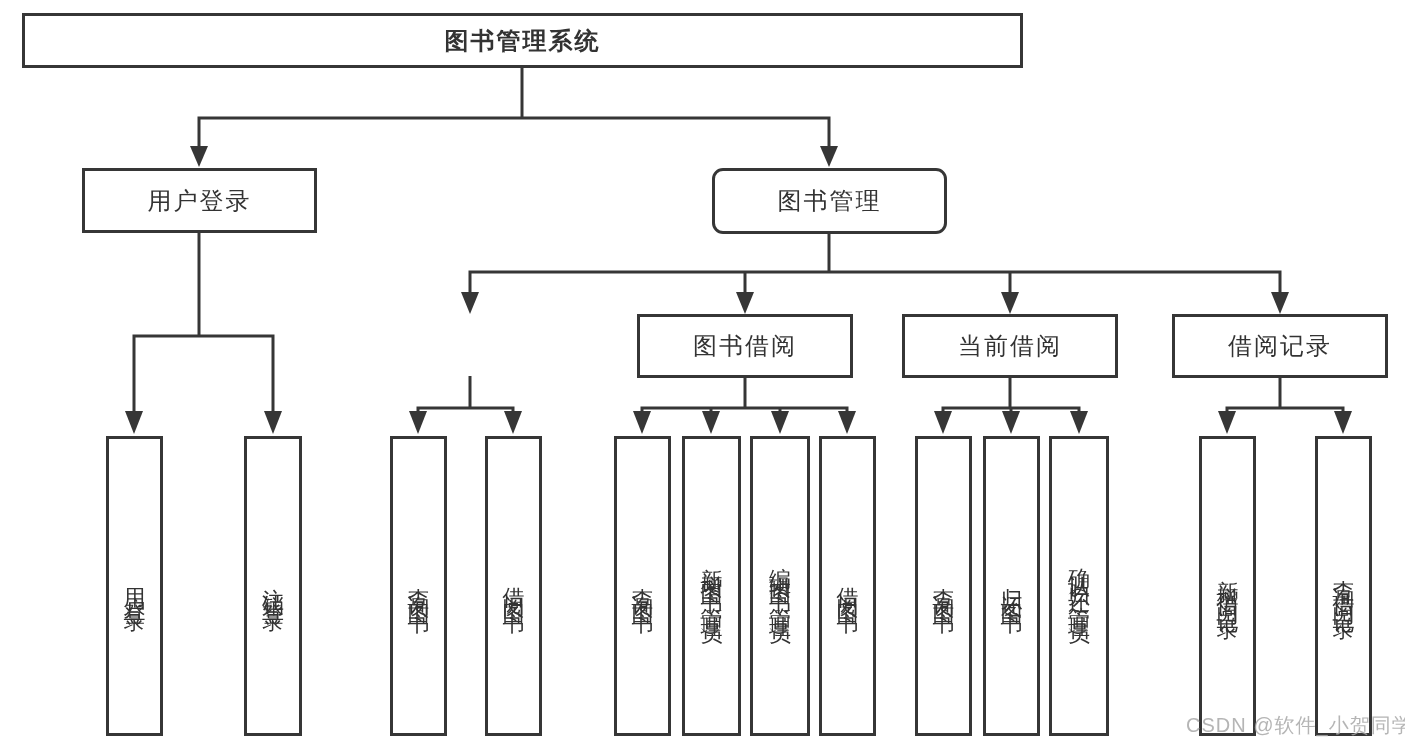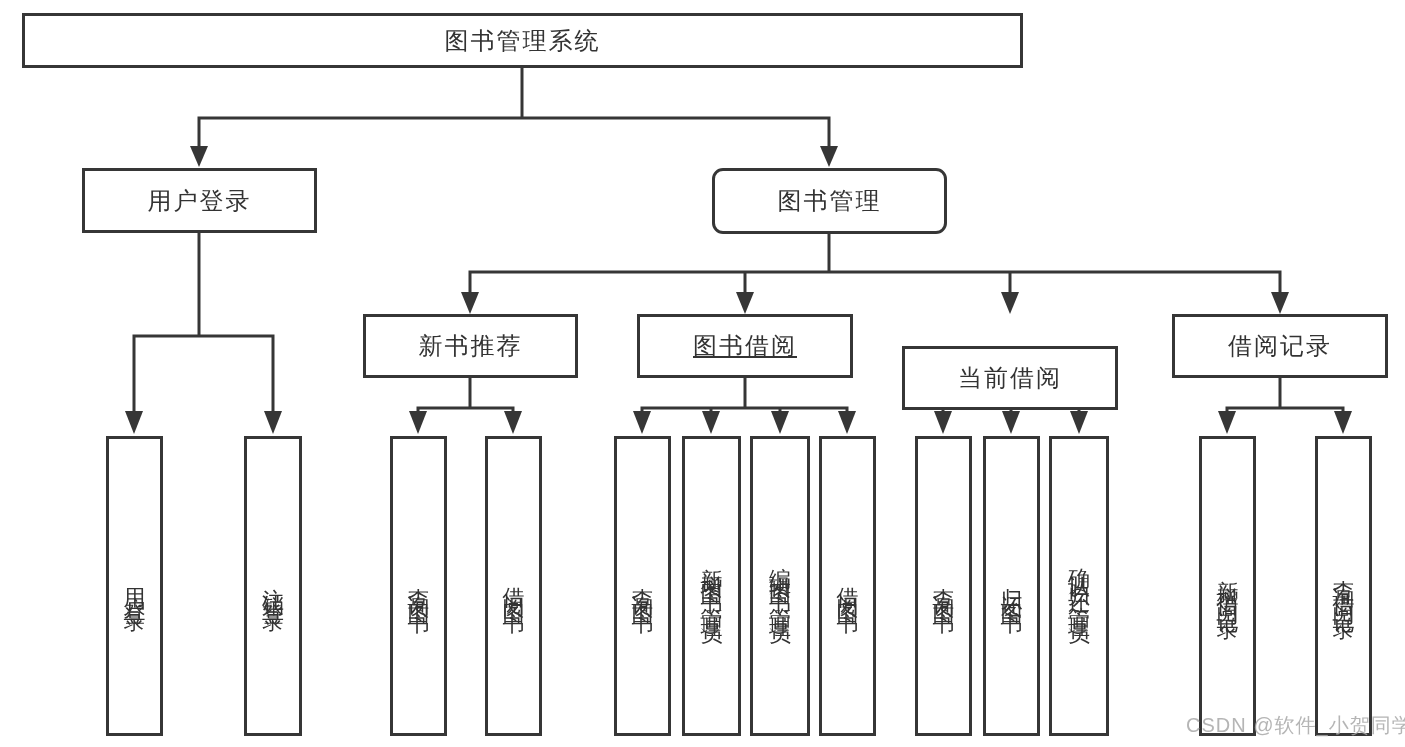--- a/index.html
+++ b/index.html
@@ -77,38 +77,35 @@
       <polygon points="771,411 789,411 780,434"></polygon>
       <polygon points="838,411 856,411 847,434"></polygon>
       <polygon points="934,411 952,411 943,434"></polygon>
       <polygon points="1002,411 1020,411 1011,434"></polygon>
       <polygon points="1070,411 1088,411 1079,434"></polygon>
       <polygon points="1218,411 1236,411 1227,434"></polygon>
       <polygon points="1334,411 1352,411 1343,434"></polygon>
     </g>
   </svg>
 
-  <div class="box hbox" style="left:22px;top:13px;width:1001px;height:55px;">
+  <div class="box hbox" style="left:22px;top:13px;width:1001px;height:55px;font-weight:bold;">
     <span>图书管理系统</span>
   </div>
 
   <div class="box hbox" style="left:82px;top:168px;width:235px;height:65px;">
     <span>用户登录</span>
   </div>
   <div class="box hbox" style="left:712px;top:168px;width:235px;height:66px;border-radius:11px;">
     <span>图书管理</span>
   </div>
 
-  <div class="box hbox" style="left:363px;top:314px;width:215px;height:64px;">
-    <span>新书推荐</span>
-  </div>
-  <div class="box hbox" style="left:637px;top:314px;width:216px;height:64px;text-decoration:underline;">
+  <div class="box hbox" style="left:637px;top:314px;width:216px;height:64px;">
     <span>图书借阅</span>
   </div>
-  <div class="box hbox" style="left:902px;top:314px;width:216px;height:64px;margin-top:32px;">
+  <div class="box hbox" style="left:902px;top:314px;width:216px;height:64px;">
     <span>当前借阅</span>
   </div>
   <div class="box hbox" style="left:1172px;top:314px;width:216px;height:64px;">
     <span>借阅记录</span>
   </div>
 
   <div class="box vbox" style="left:106px;top:436px;width:57px;height:300px;">
     <span>用户登录</span>
   </div>
   <div class="box vbox" style="left:244px;top:436px;width:58px;height:300px;">

